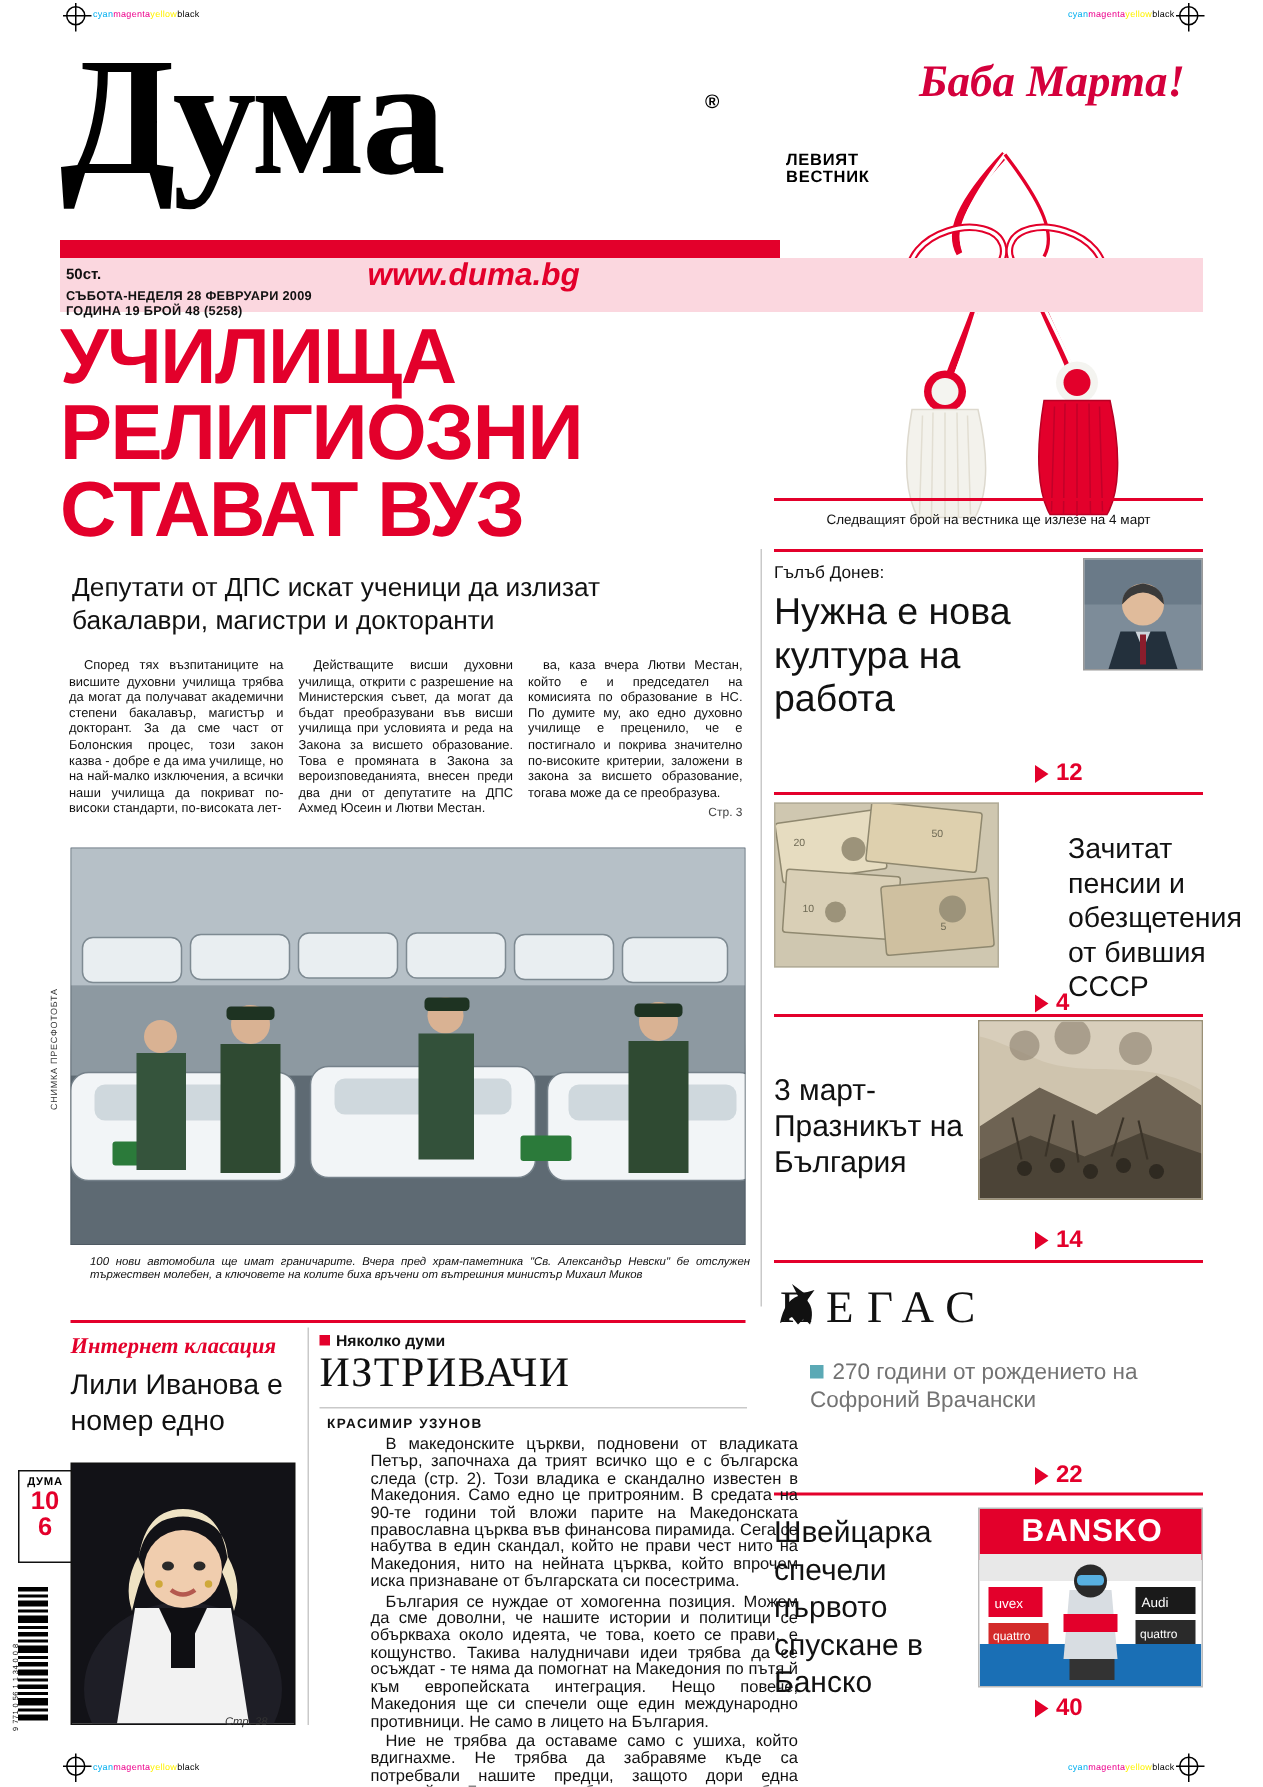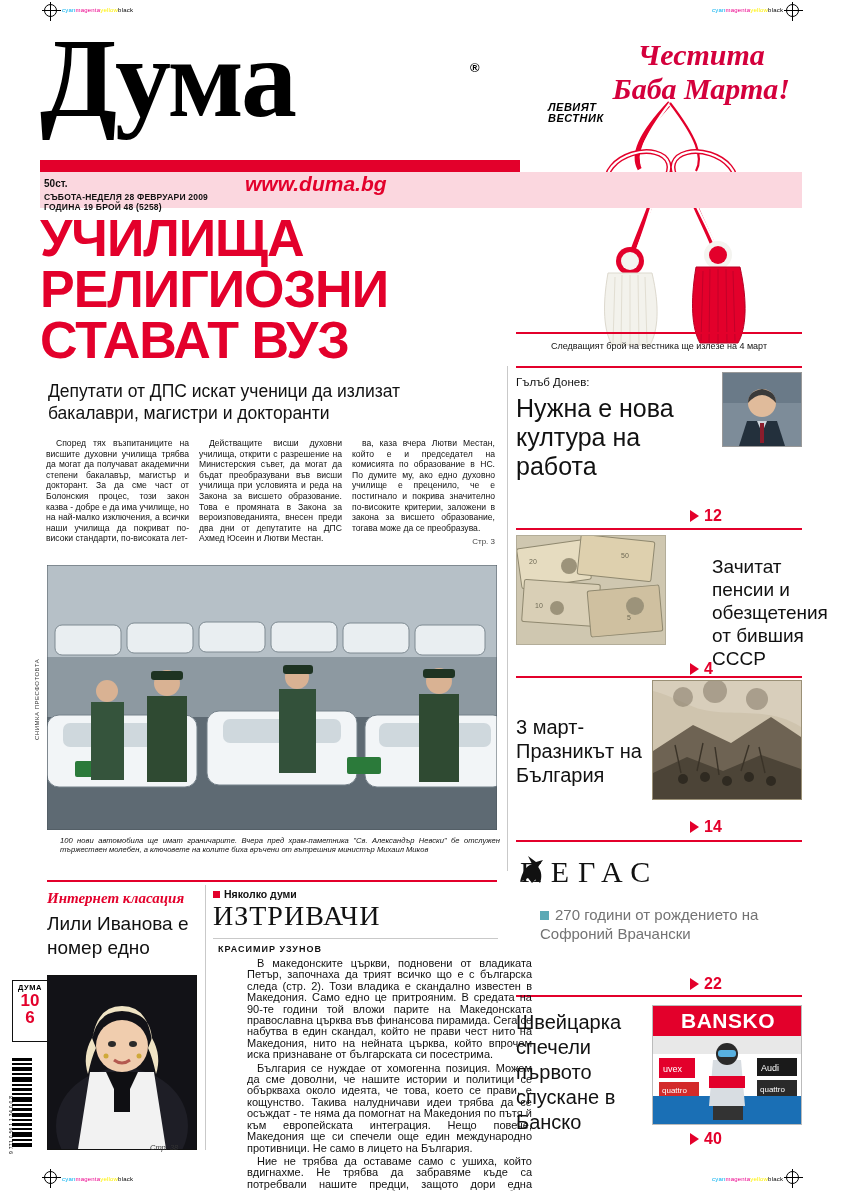--- a/index.html
+++ b/index.html
@@ -30,24 +30,23 @@
   .logo {
     font-family: "Liberation Serif", serif;
     font-weight: bold;
     font-size: 112px;
     letter-spacing: -2px;
     line-height: 0.9;
     color:#000;
   }
   .logo-reg { position:absolute; left:430px; top:32px; font-size:13px; font-weight:bold; }
   .logo-sub {
-    position:absolute; left:508px; top:74px;
+    position:absolute; left:484px; top:74px;
     font-size:11px; font-weight:bold; line-height:11px; color:#000;
     letter-spacing:0.5px;
-    font-style:italic;
   }
 
   .greet {
     position:absolute; right:52px; top:38px;
     text-align:center;
     font-family:"Liberation Serif", serif;
     font-style:italic; font-weight:bold;
     font-size:30px; line-height:34px;
     color:#D4003C;
   }
@@ -239,21 +238,20 @@
   <div class="masthead">
     <div class="logo">Дума</div>
     <div class="logo-reg">®</div>
     <div class="logo-sub">
       <div>ЛЕВИЯТ</div>
       <div>ВЕСТНИК</div>
     </div>
   </div>
 
   <div class="greet">
-    <div>Честита</div>
     <div>Баба Марта!</div>
   </div>
 
   <div class="martenitsa">
     <svg width="300" height="255" viewBox="0 0 300 255">
 
       <path d="M150 8 C120 40 112 60 120 74" stroke="#E3002B" stroke-width="5" fill="none"></path>
       <path d="M150 8 C180 40 188 60 180 74" stroke="#ffffff" stroke-width="5" fill="none" stroke-opacity="0.95"></path>
       <path d="M150 8 C124 42 116 62 124 76" stroke="#ffffff" stroke-width="2.2" fill="none"></path>
       <path d="M150 8 C176 42 184 62 176 76" stroke="#E3002B" stroke-width="2.2" fill="none"></path>

